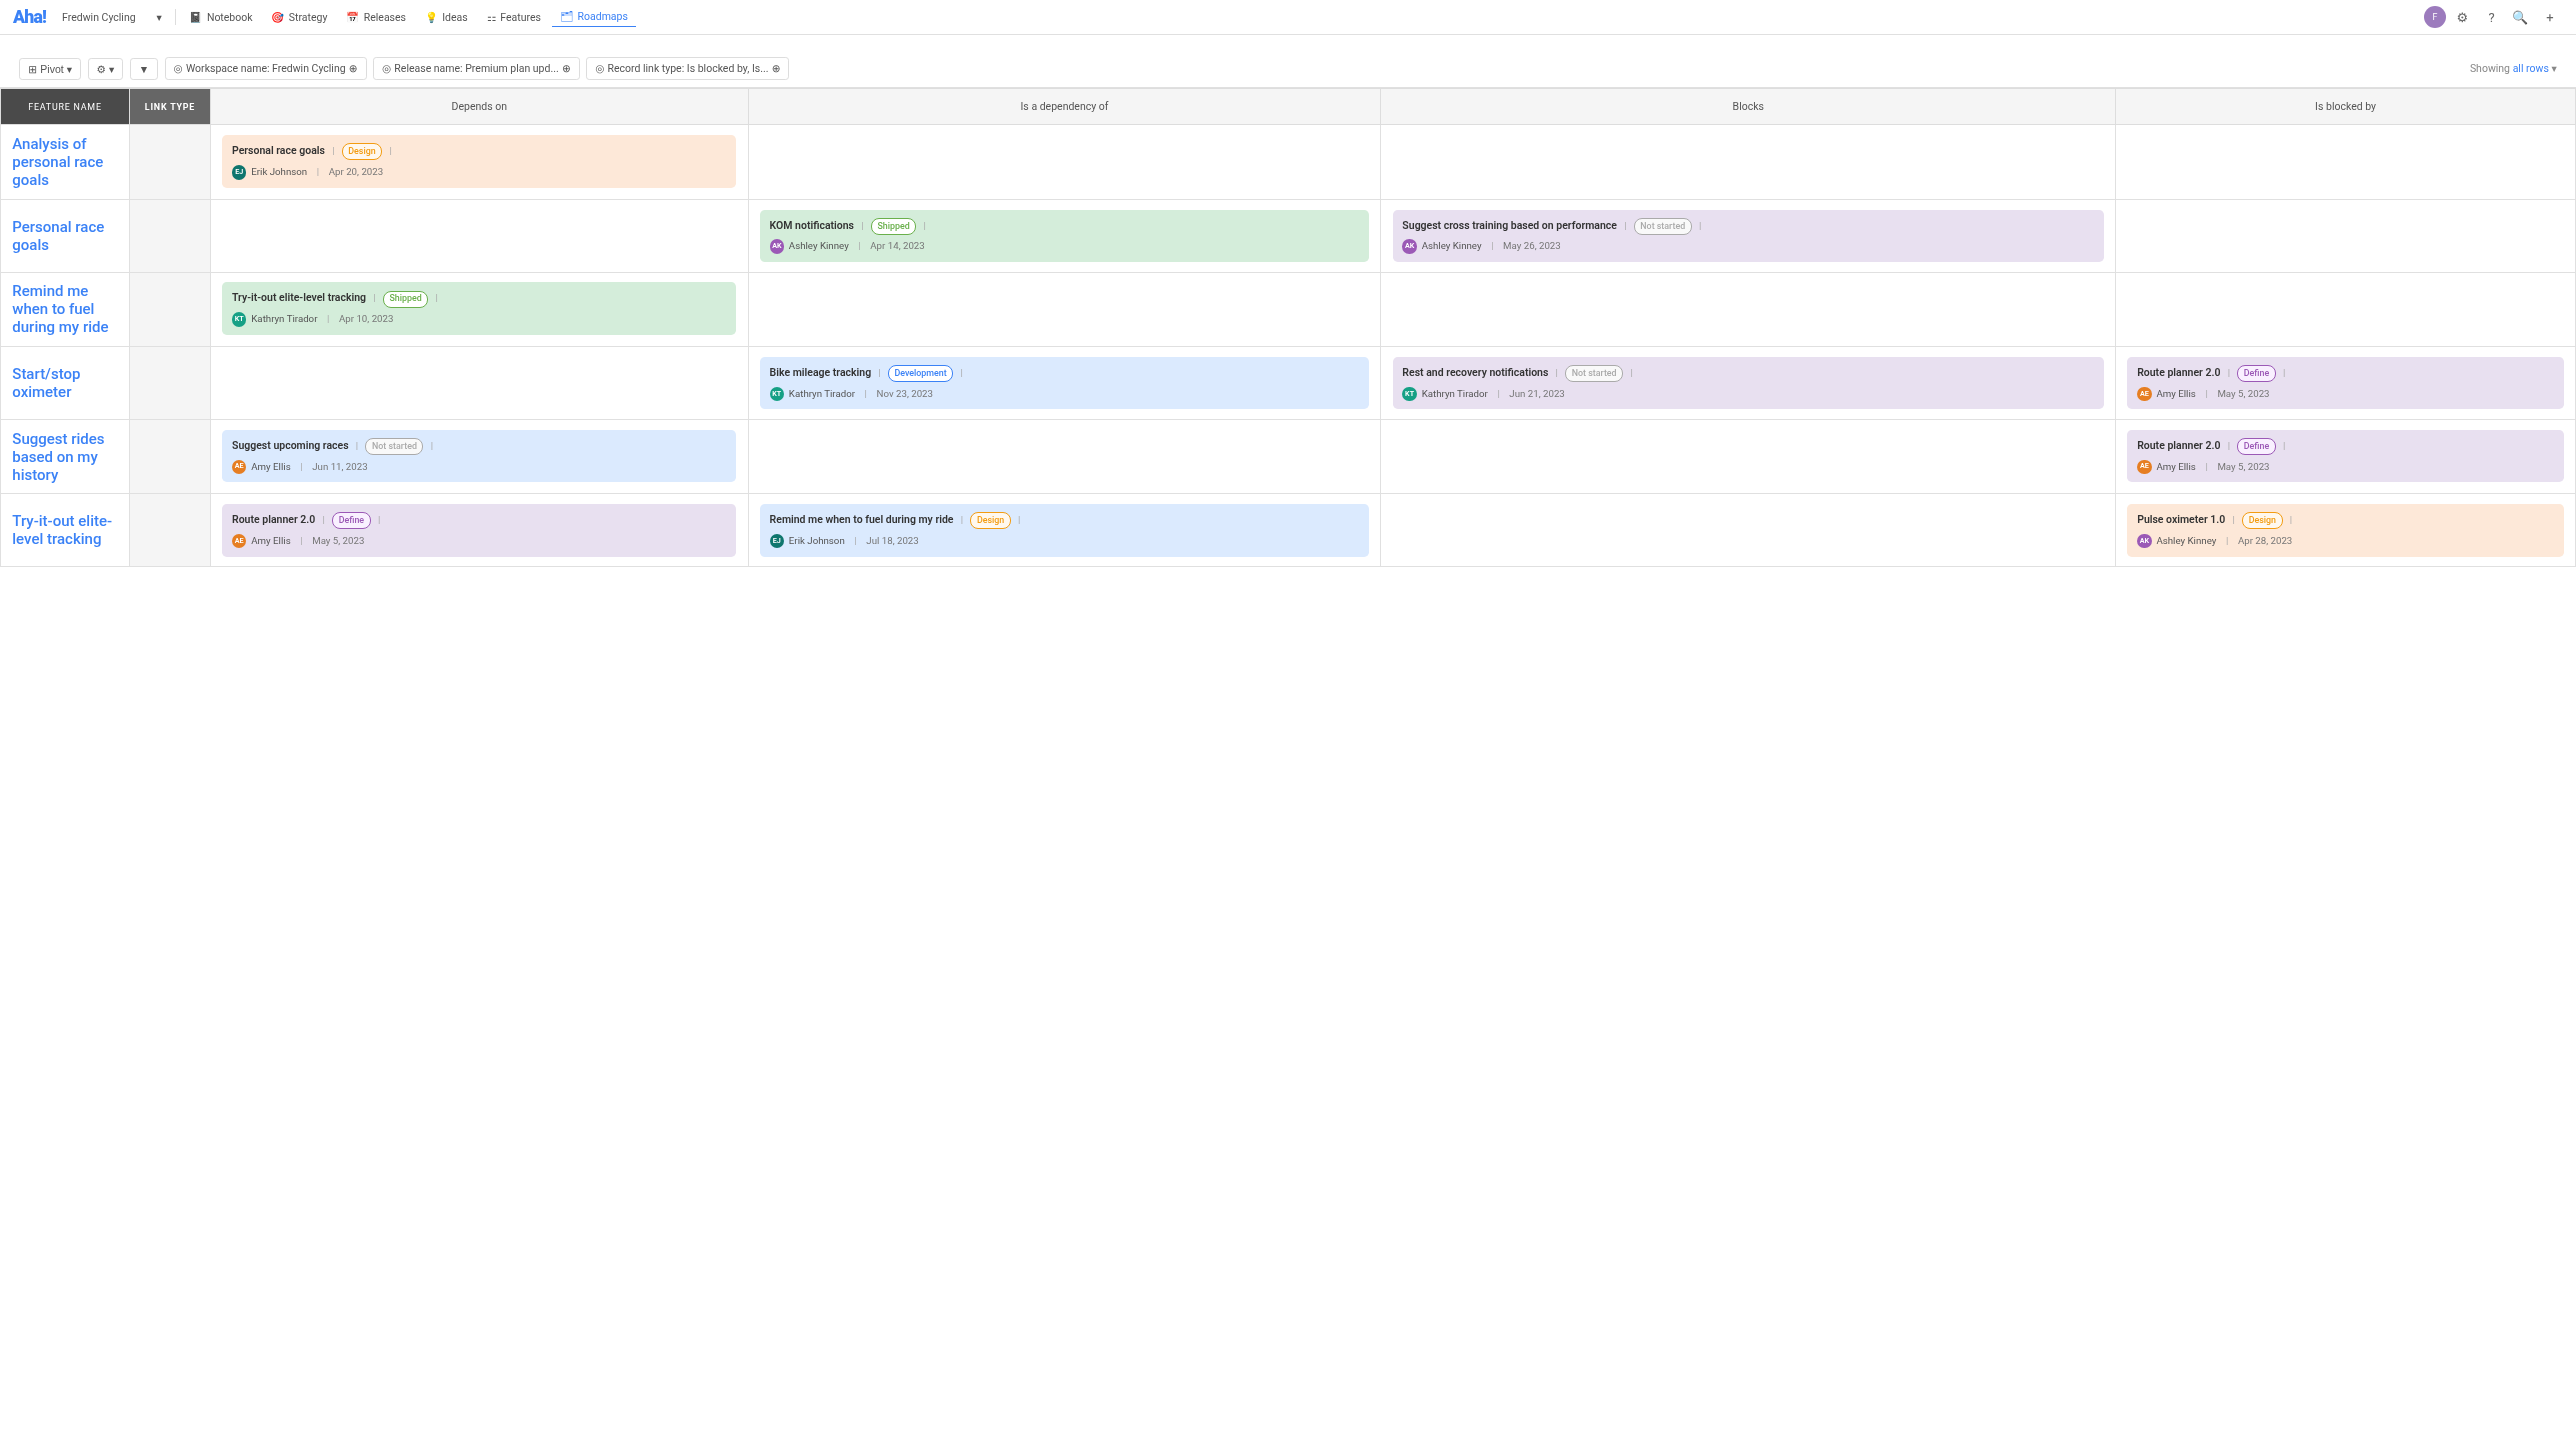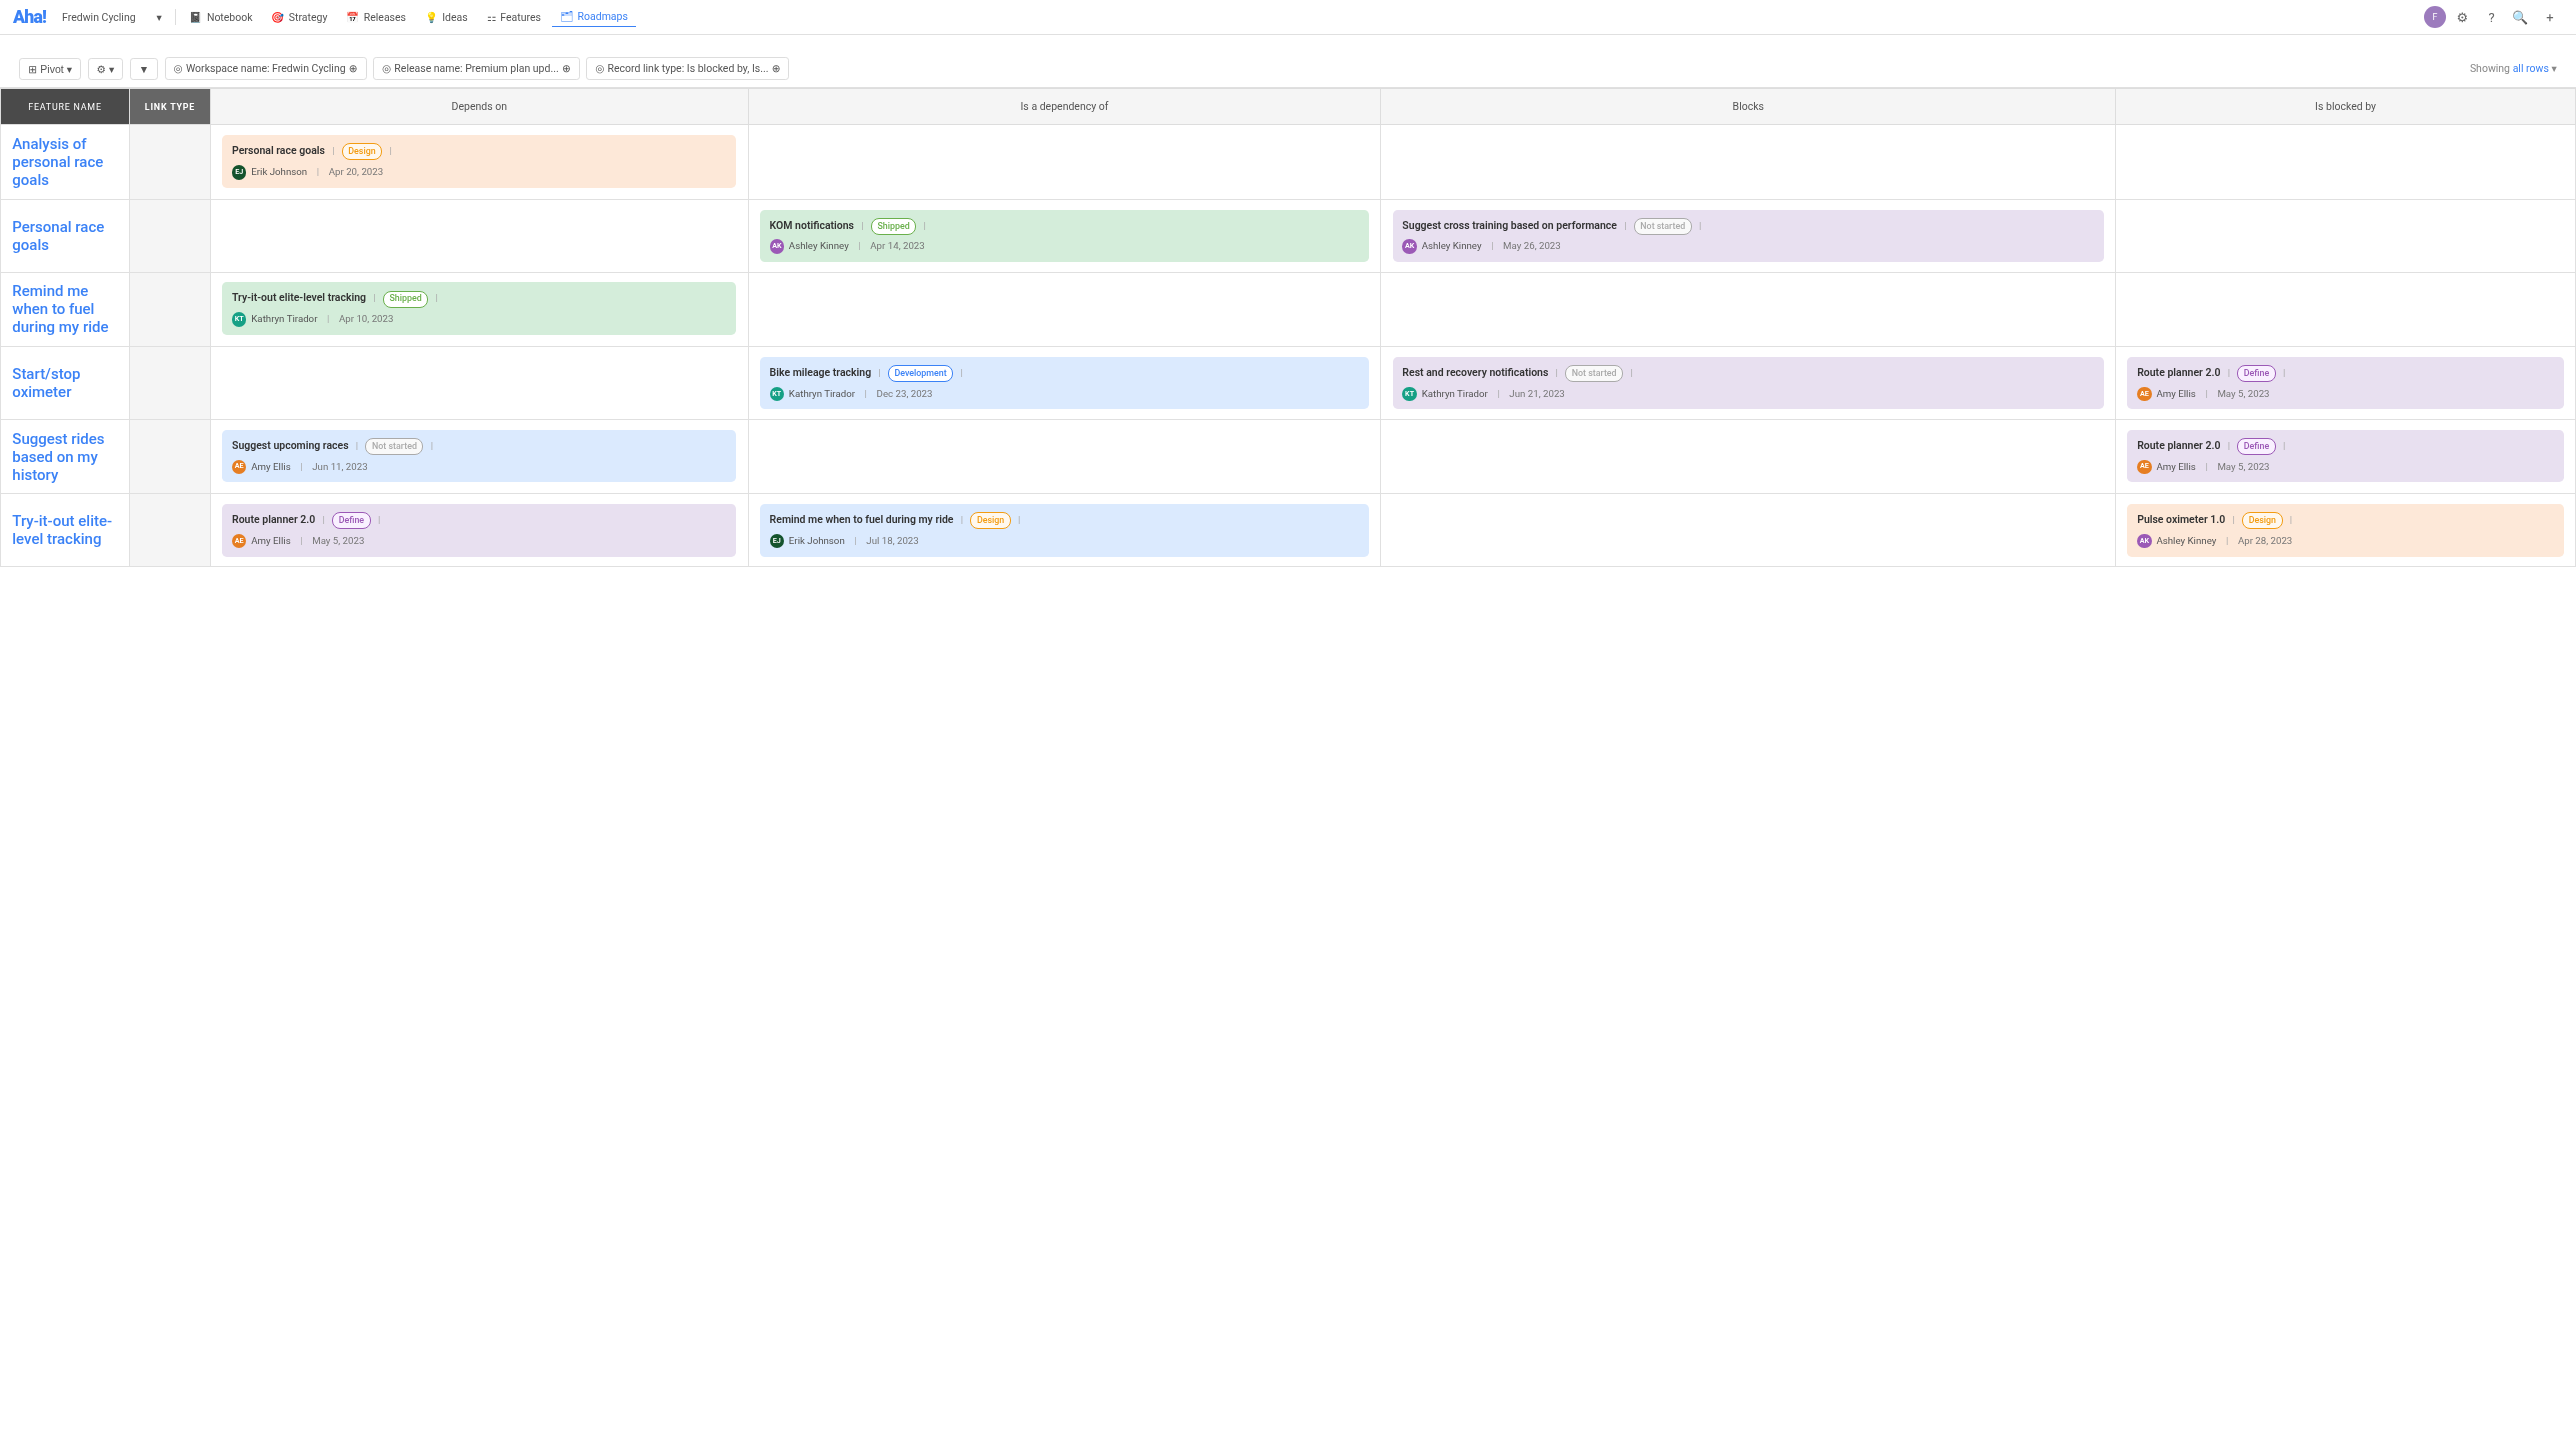--- a/index.html
+++ b/index.html
@@ -61,21 +61,21 @@
     .card-sep { color: #aaa; margin: 0 4.8px; }
     .status-badge { display: inline-block; padding: 0.8px 5.6px; border-radius: 8px; font-size: 8.9px; font-weight: 500; border: 0.8px solid #ccc; background: white; }
     .status-shipped { border-color: #6ab04c; color: #6ab04c; }
     .status-design { border-color: #f39c12; color: #f39c12; background: #fff8ee; }
     .status-define { border-color: #9b59b6; color: #9b59b6; background: #f9f0ff; }
     .status-notstarted { border-color: #aaa; color: #aaa; background: #f9f9f9; }
     .status-development { border-color: #3b82f6; color: #3b82f6; background: #ffffff; }
 
     .card-meta { display: flex; align-items: center; gap: 4.8px; margin-top: 4.8px; flex-wrap: wrap; }
     .avatar-sm { width: 14.5px; height: 14.5px; border-radius: 50%; display: inline-flex; align-items: center; justify-content: center; font-size: 7.2px; color: white; font-weight: 600; vertical-align: middle; }
-    .av-blue { background: #14532d; }
+    .av-blue { background: #0f766e; }
     .av-purple { background: #9b59b6; }
     .av-orange { background: #e67e22; }
     .av-teal { background: #16a085; }
     .person-name { font-size: 9.7px; color: #555; }
     .date-text { font-size: 9.7px; color: #777; }
 
     
     .row-odd { background: #fafafa; }
     .row-even { background: #ffffff; }
 
@@ -264,21 +264,21 @@
     <td class="empty-cell" style="min-width:217px;">
             <div class="card card-blue">
     <span class="card-title">Bike mileage tracking</span>
     <span class="card-sep">|</span>
     <span class="status-badge status-development">Development</span>
     <span class="card-sep">|</span>
     <div class="card-meta">
       <span class="avatar-sm av-teal">KT</span>
       <span class="person-name">Kathryn Tirador</span>
       <span class="card-sep">|</span>
-      <span class="date-text">Dec 23, 2023</span>
+      <span class="date-text">Nov 23, 2023</span>
     </div>
   </div>
           </td>
     <td class="empty-cell" style="min-width:217px;">
             <div class="card card-purple">
     <span class="card-title">Rest and recovery notifications</span>
     <span class="card-sep">|</span>
     <span class="status-badge status-notstarted">Not started</span>
     <span class="card-sep">|</span>
     <div class="card-meta">

